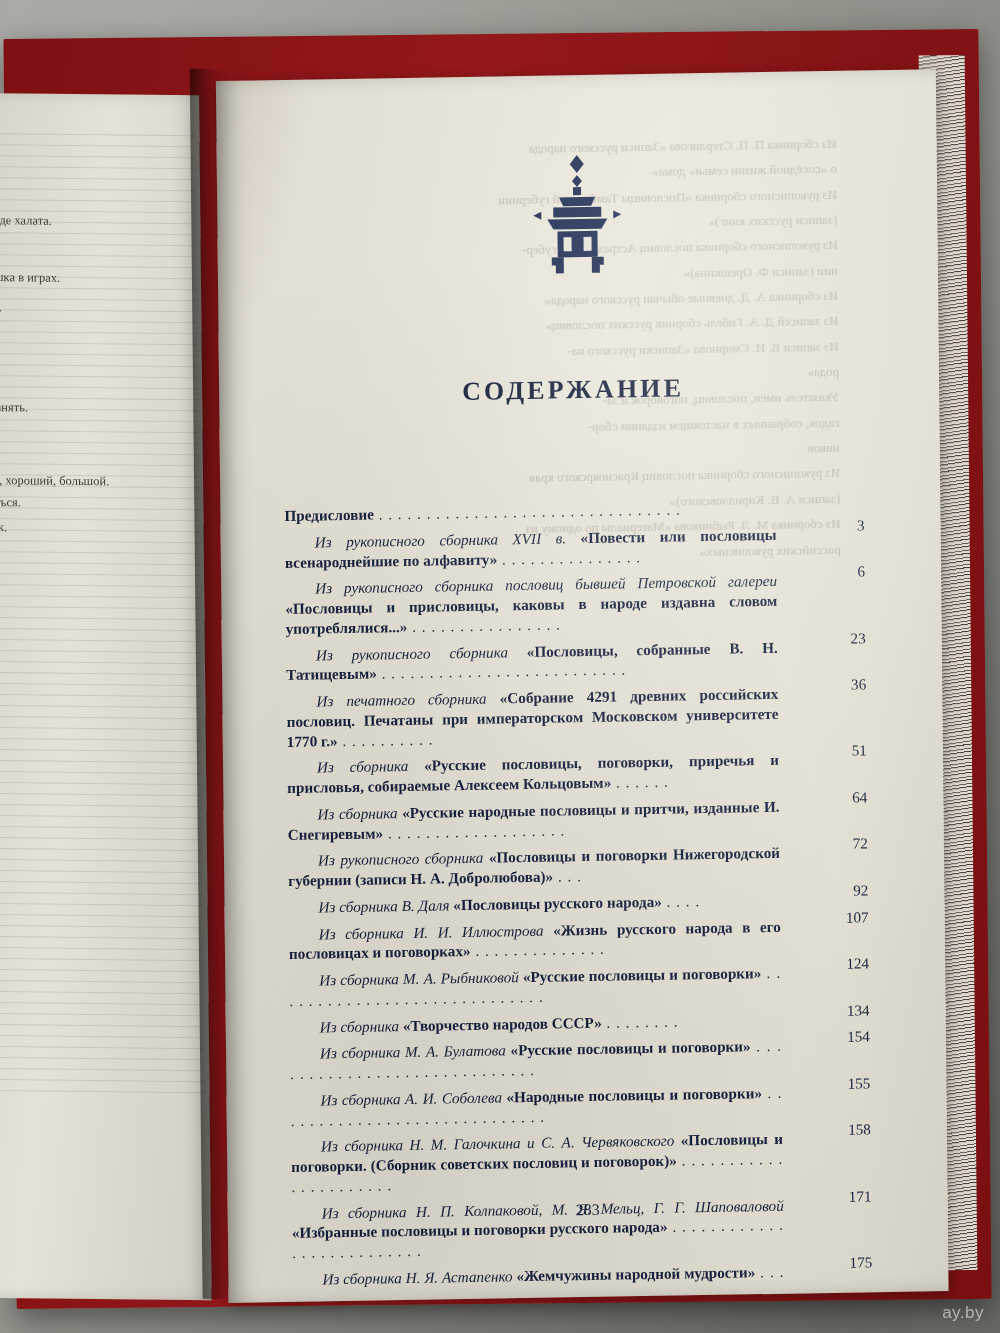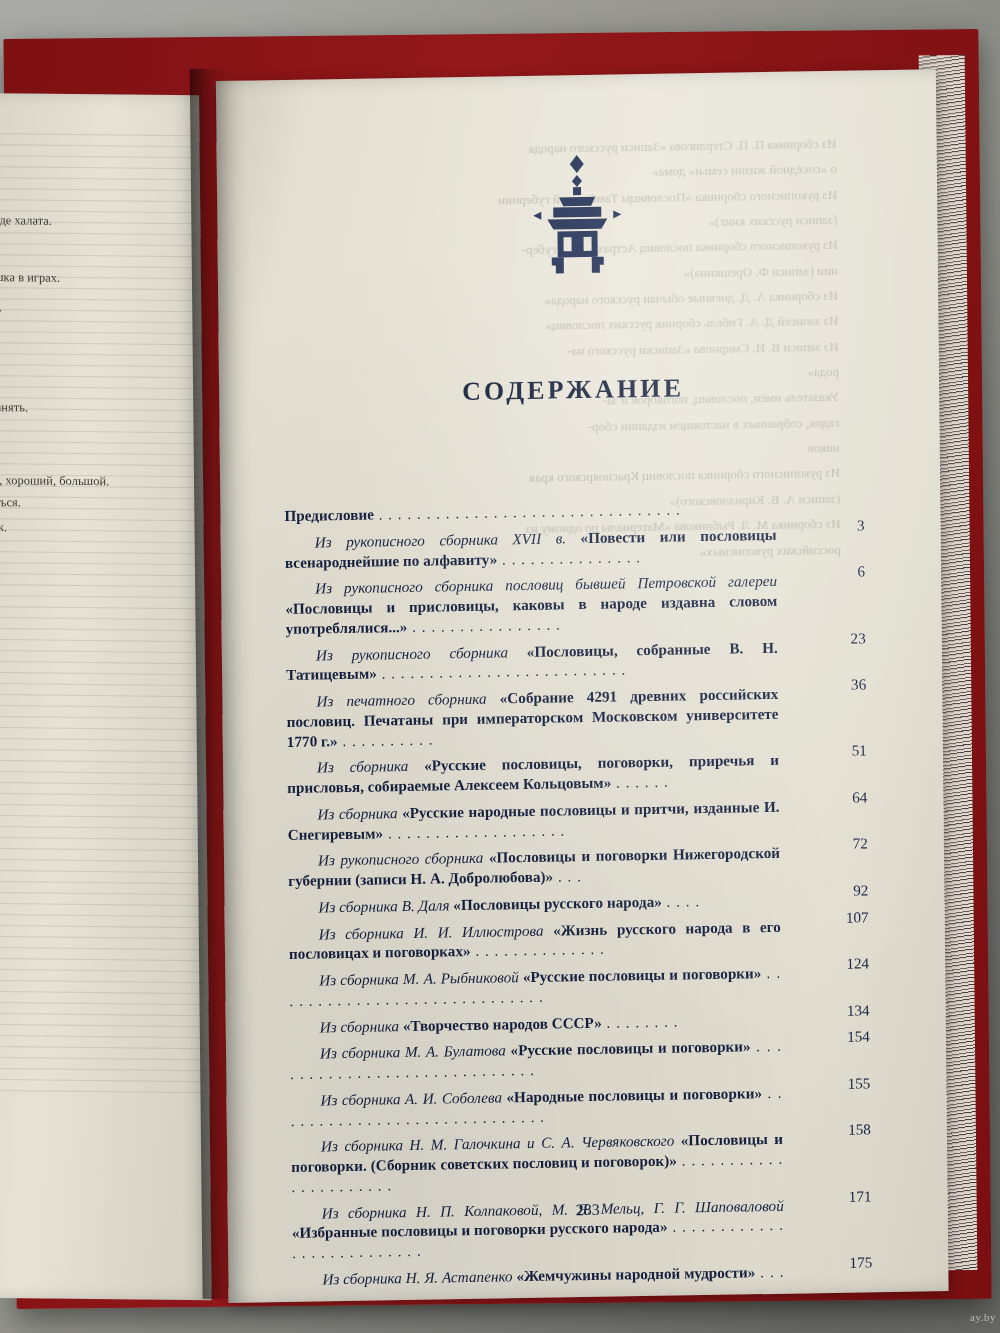--- a/index.html
+++ b/index.html
@@ -214,25 +214,25 @@
     left: 0; right: 0;
     bottom: 78px;
     text-align: center;
     font-size: 16px;
     color: #16213f;
   }
 
   
   .watermark {
     position: absolute;
-    right: 4px;
+    right: 16px;
     bottom: 10px;
     color: rgba(255,255,255,0.55);
-    font-size: 11px;
-    font-family: Liberation Serif, serif;
+    font-size: 17px;
+    font-family: Liberation Sans, sans-serif;
     letter-spacing: 0.5px;
   }
 </style>
 </head>
 <body>
 
 <div id="shot">
   <div class="desk"></div>
 
   <div class="book">

